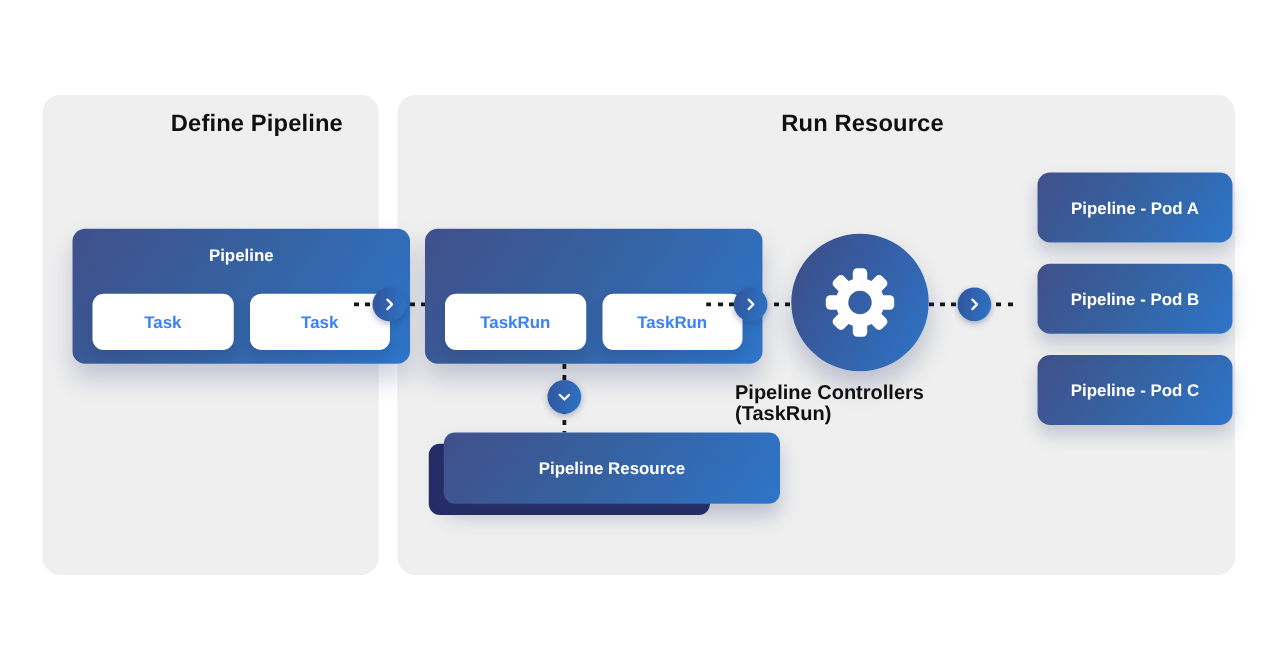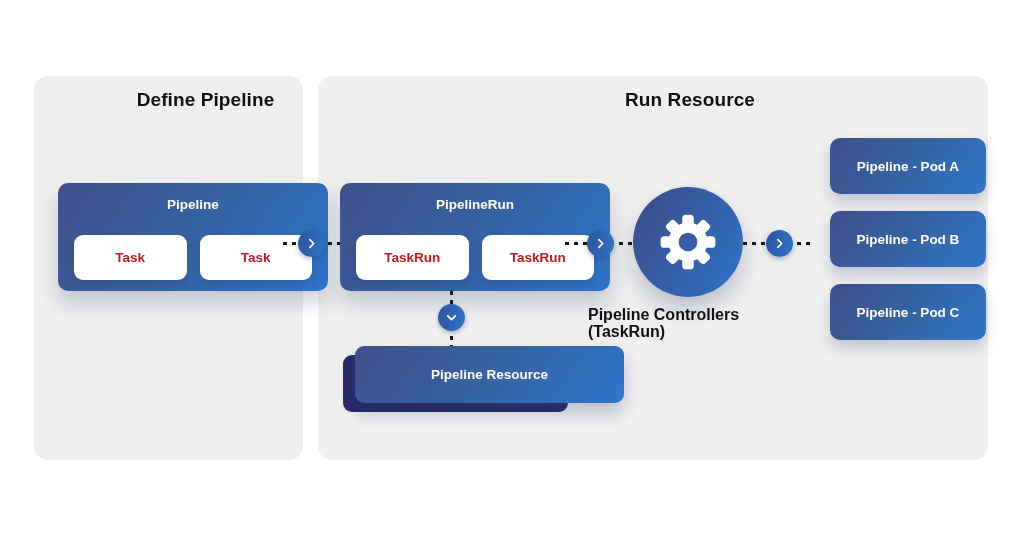--- a/index.html
+++ b/index.html
@@ -47,21 +47,21 @@
   }
   .task-row {
     position: absolute; left: 16px; right: 16px; top: 52px; height: 45px;
     display: flex; gap: 13px;
   }
   .task {
     flex: 1;
     background: #ffffff;
     border-radius: 9px;
     display: flex; align-items: center; justify-content: center;
-    font-size: 13.5px; color: #b91c1c; font-weight: 700;
+    font-size: 13.5px; color: #3b82f6; font-weight: 700;
     box-shadow: 0 5px 10px rgba(20, 40, 90, 0.15);
   }
   
   .dash-h {
     position: absolute; height: 3px;
     background: repeating-linear-gradient(to right, #161616 0 4px, transparent 4px 9px);
   }
   .dash-v {
     position: absolute; width: 3px;
     background: repeating-linear-gradient(to bottom, #161616 0 4px, transparent 4px 9px);
@@ -133,21 +133,20 @@
 
   <div class="node-box grad" style="left:58px; top:183px;">
     <div class="node-label">Pipeline</div>
     <div class="task-row">
       <div class="task">Task</div>
       <div class="task">Task</div>
     </div>
   </div>
 
   <div class="node-box grad" style="left:340px; top:183px;">
-    <div class="node-label">PipelineRun</div>
     <div class="task-row">
       <div class="task">TaskRun</div>
       <div class="task">TaskRun</div>
     </div>
   </div>
 
   <div class="dash-h" style="left:283px; top:242px; width:57px;"></div>
   <div class="dash-h" style="left:565px; top:242px; width:68px;"></div>
   <div class="dash-h" style="left:743px; top:242px; width:68px;"></div>
 

